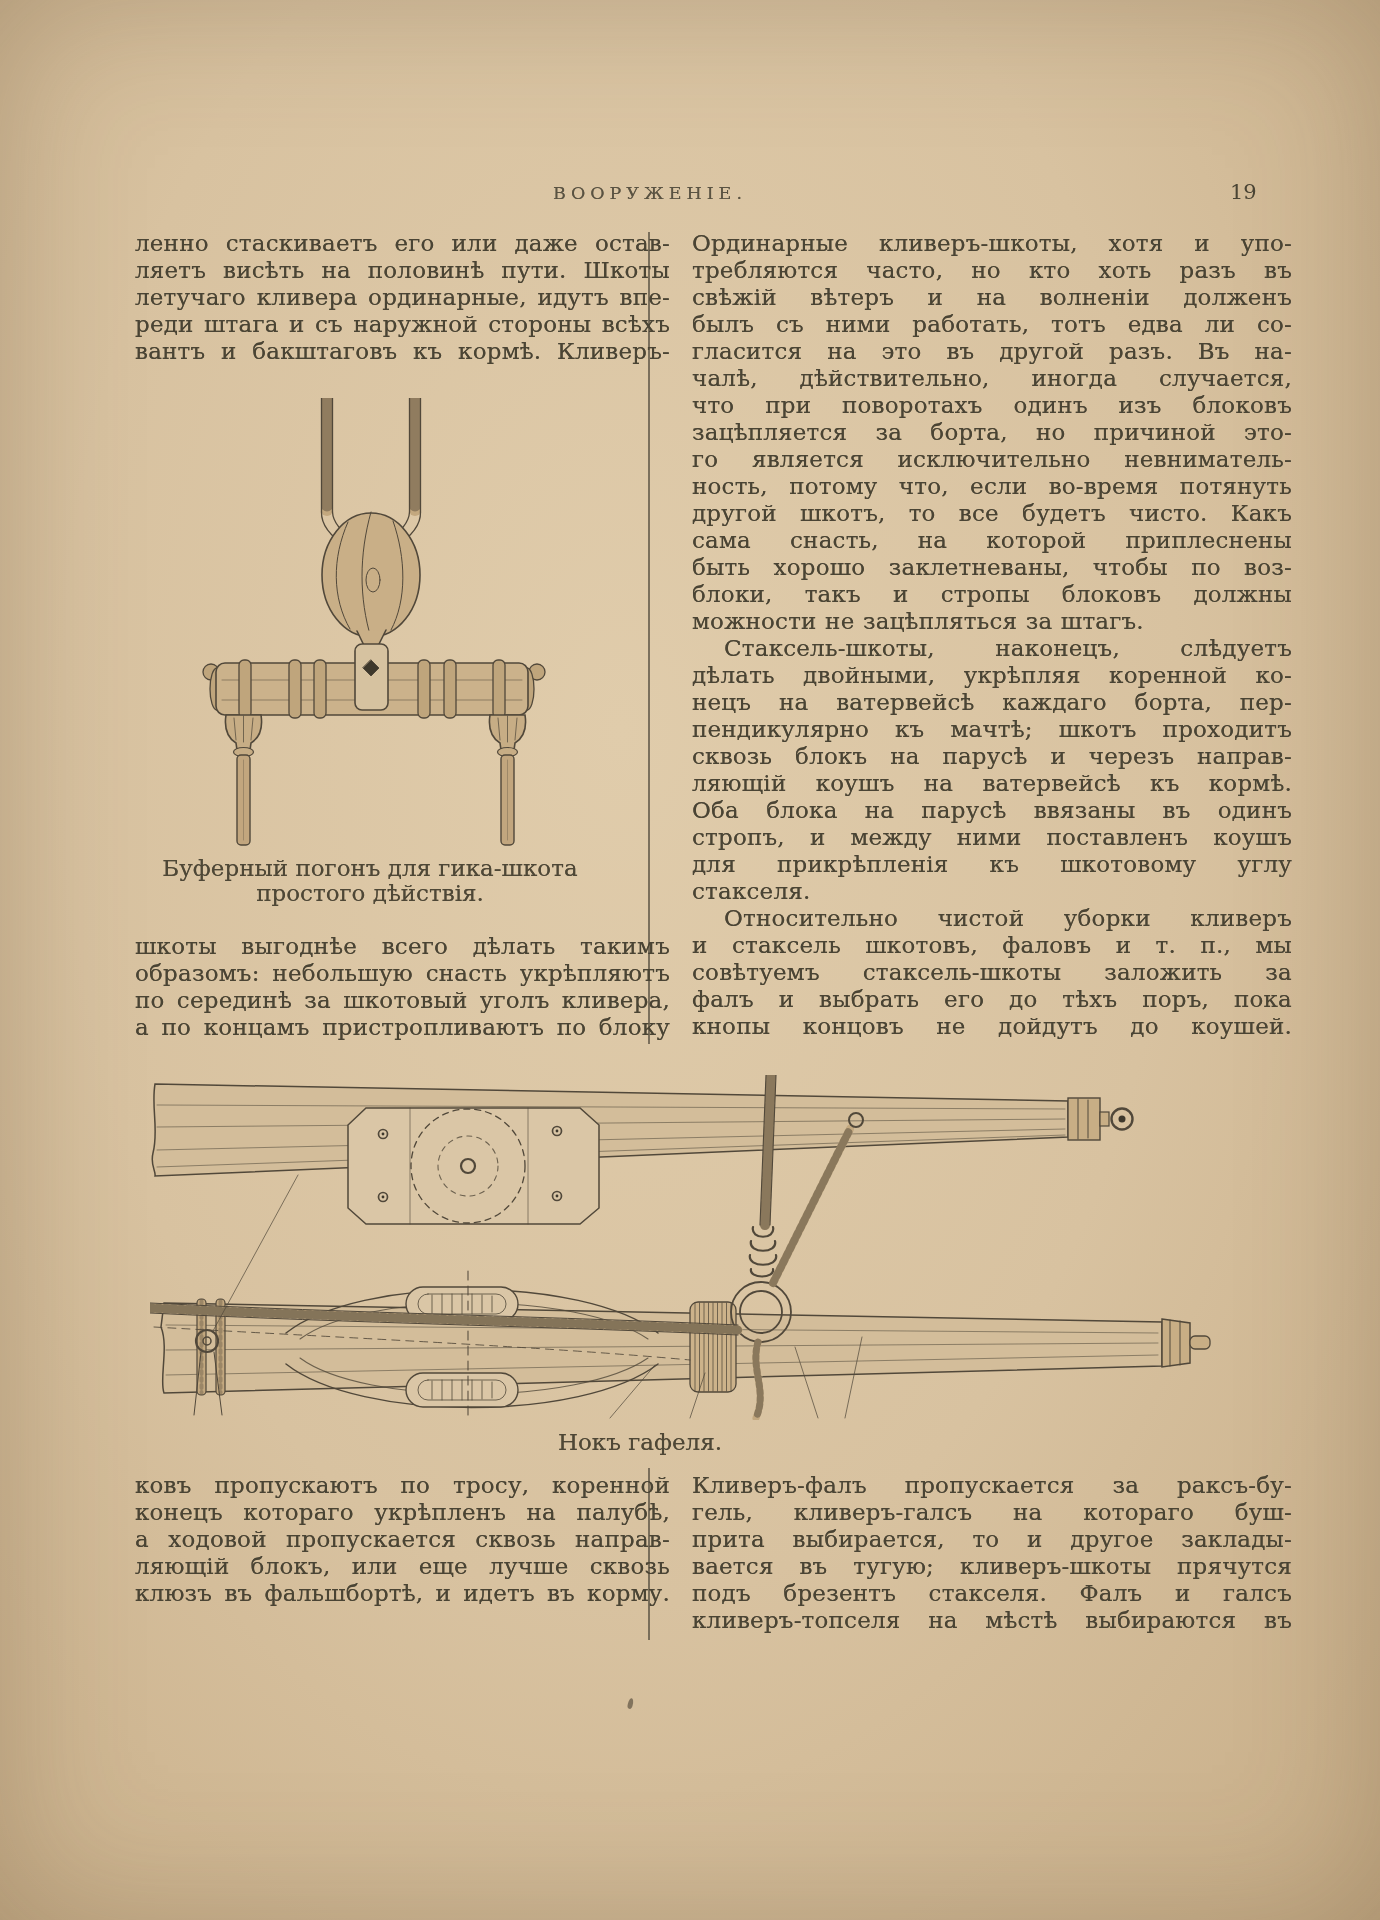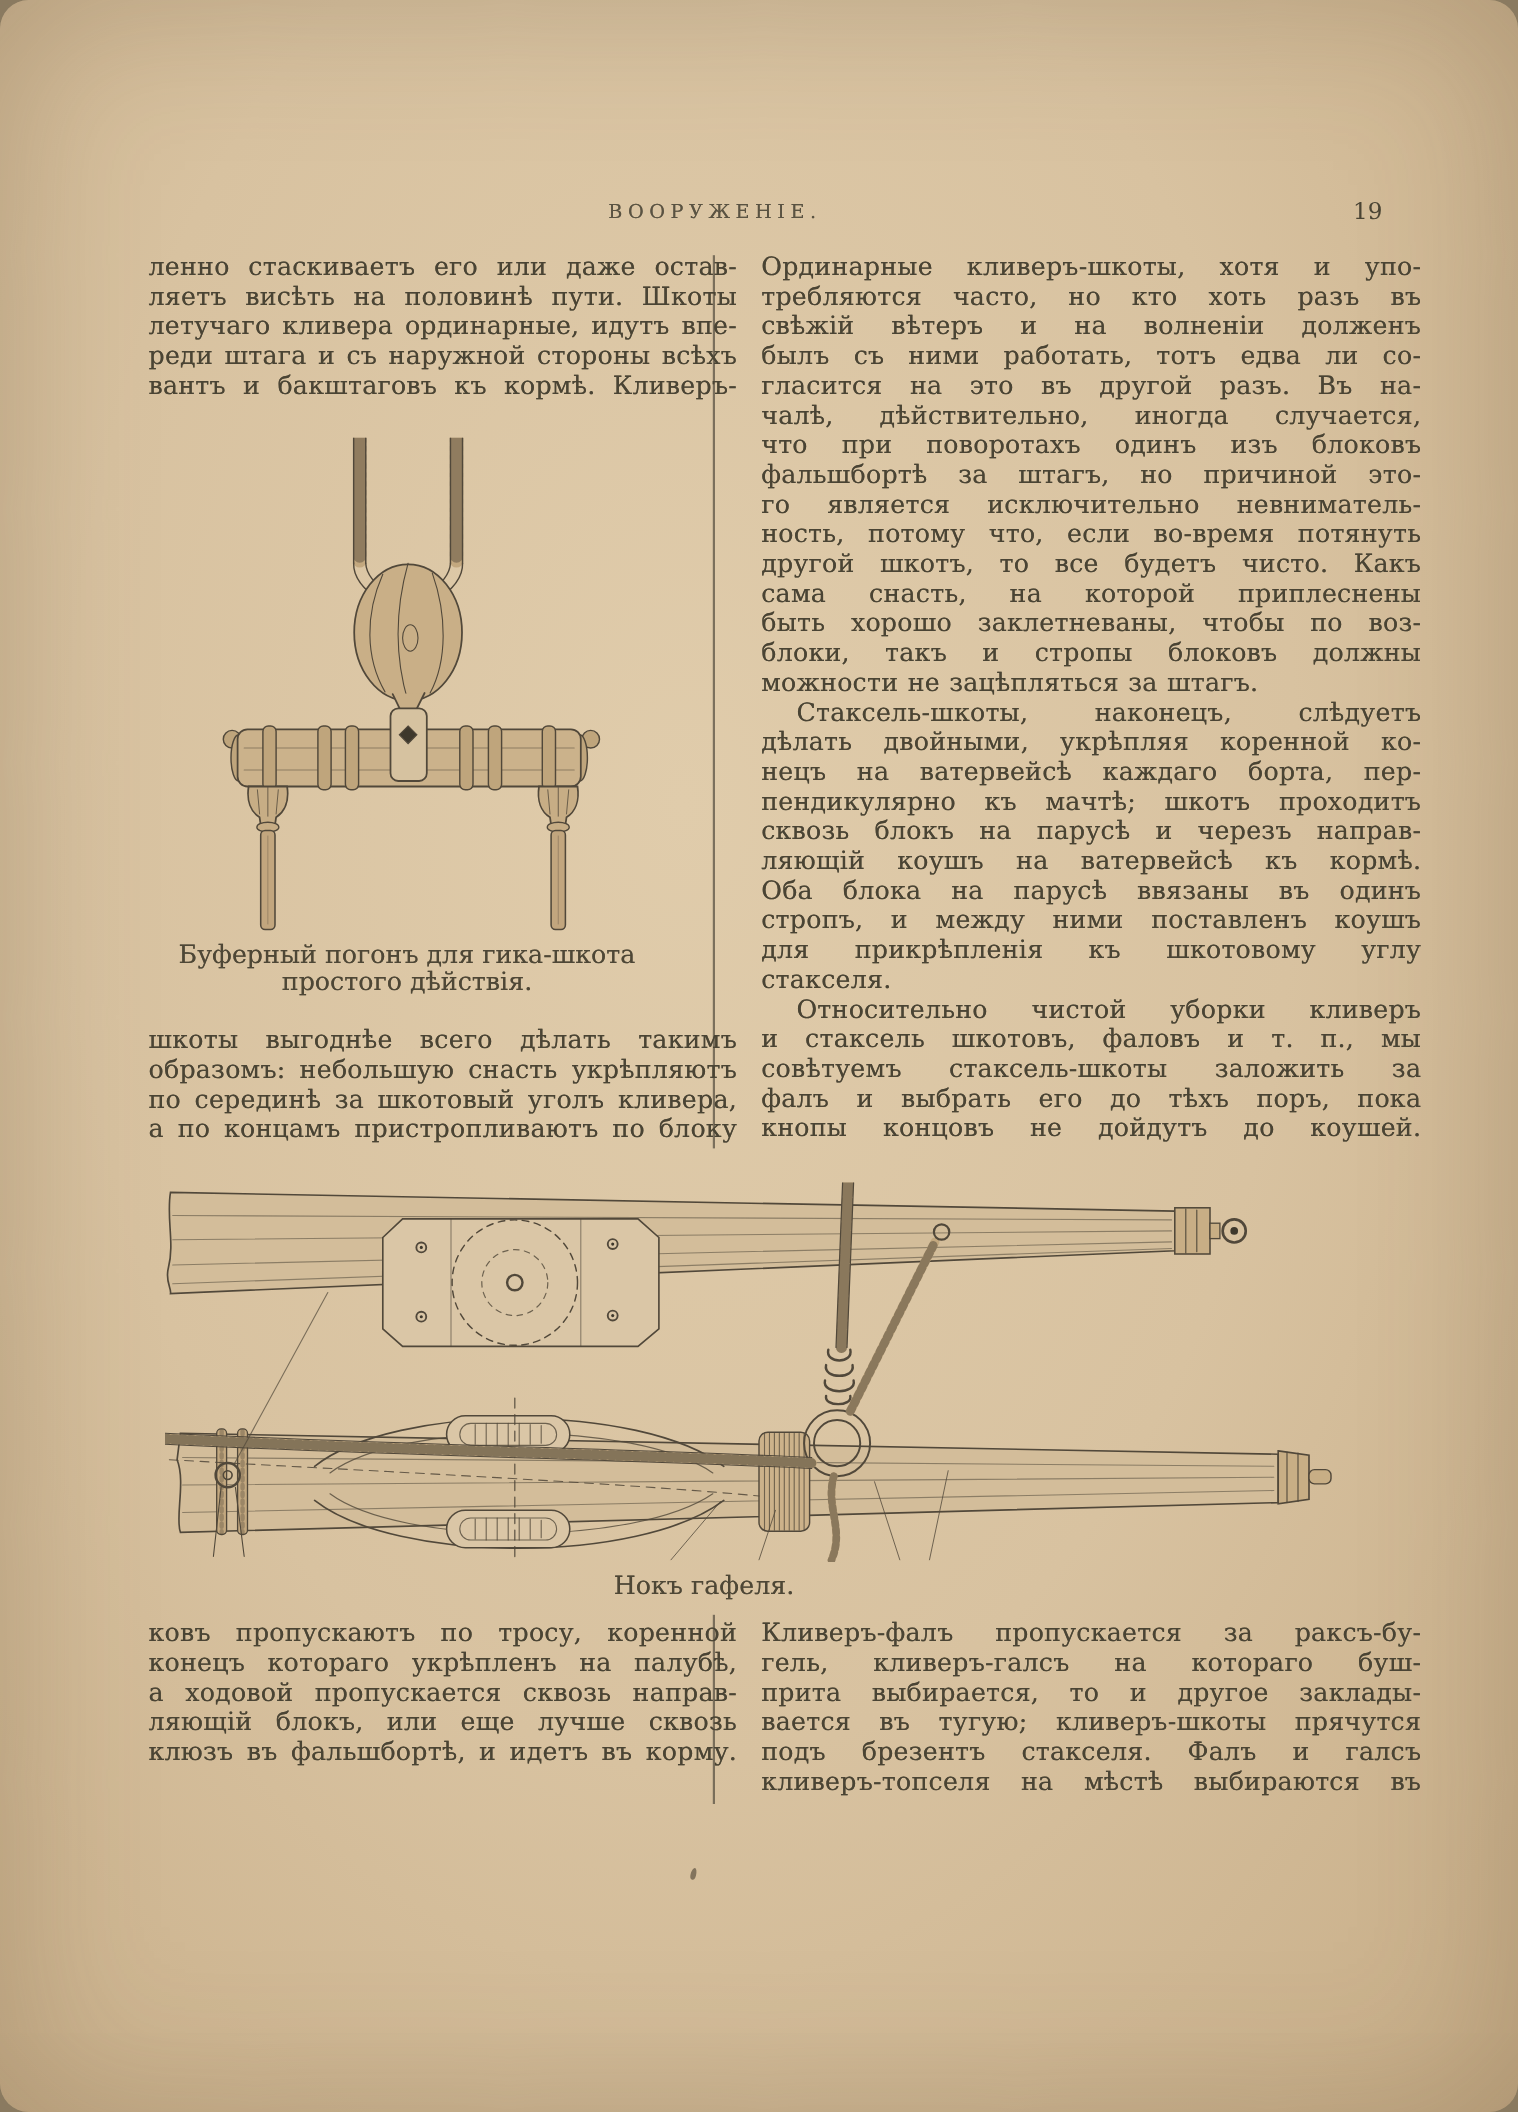--- a/index.html
+++ b/index.html
@@ -2,21 +2,20 @@
 <html><head>
 <meta charset="utf-8">
 <style>
   html,body{margin:0;padding:0;background:#8a7a60;}
   #page{
     position:relative;width:1380px;height:1920px;overflow:hidden;
     font-family:"DejaVu Serif","Liberation Serif",serif;
     color:#4a4434;
     background:radial-gradient(ellipse at 45% 38%, #e0ccab 0%, #d8c2a0 52%, #c7ad87 100%);
     box-shadow:inset 0 0 140px rgba(92,72,45,.28);
-    border-radius:26px;
   }
   .abs{position:absolute;}
   .body-text{font-size:23px;line-height:27px;letter-spacing:.2px;word-spacing:1px;
     text-shadow:0 0 .6px rgba(74,68,52,.75);margin-left:32px;}
   .tline{text-align:justify;text-align-last:justify;}
   .tline.pe{text-align-last:left;}
   .para.indent .tline:first-child{text-indent:32px;}
   .caption{font-size:23px;line-height:25px;color:#4e4736;text-shadow:0 0 .5px rgba(74,68,52,.7);}
   .caption .tline{text-align:center;text-align-last:center;}
   .header-title{font-size:17.5px;letter-spacing:5px;color:#5a5342;text-align:center;
@@ -127,21 +126,21 @@
 
   <div class="abs body-text" style="left:660px;top:230px;width:600px;">
     <div class="para">
         <div class="tline">Ординарные кливеръ-шкоты, хотя и упо-</div>
         <div class="tline">требляются часто, но кто хоть разъ въ</div>
         <div class="tline">свѣжій вѣтеръ и на волненіи долженъ</div>
         <div class="tline">былъ съ ними работать, тотъ едва ли со-</div>
         <div class="tline">гласится на это въ другой разъ. Въ на-</div>
         <div class="tline">чалѣ, дѣйствительно, иногда случается,</div>
         <div class="tline">что при поворотахъ одинъ изъ блоковъ</div>
-        <div class="tline">фальшбортѣ за штагъ, но причиной это-</div>
+        <div class="tline">зацѣпляется за борта, но причиной это-</div>
         <div class="tline">го является исключительно невниматель-</div>
         <div class="tline">ность, потому что, если во-время потянуть</div>
         <div class="tline">другой шкотъ, то все будетъ чисто. Какъ</div>
         <div class="tline">сама снасть, на которой приплеснены</div>
         <div class="tline">быть хорошо заклетневаны, чтобы по воз-</div>
         <div class="tline">блоки, такъ и стропы блоковъ должны</div>
         <div class="tline pe">можности не зацѣпляться за штагъ.</div>
       </div>
     <div class="para indent">
         <div class="tline">Стаксель-шкоты, наконецъ, слѣдуетъ</div>

